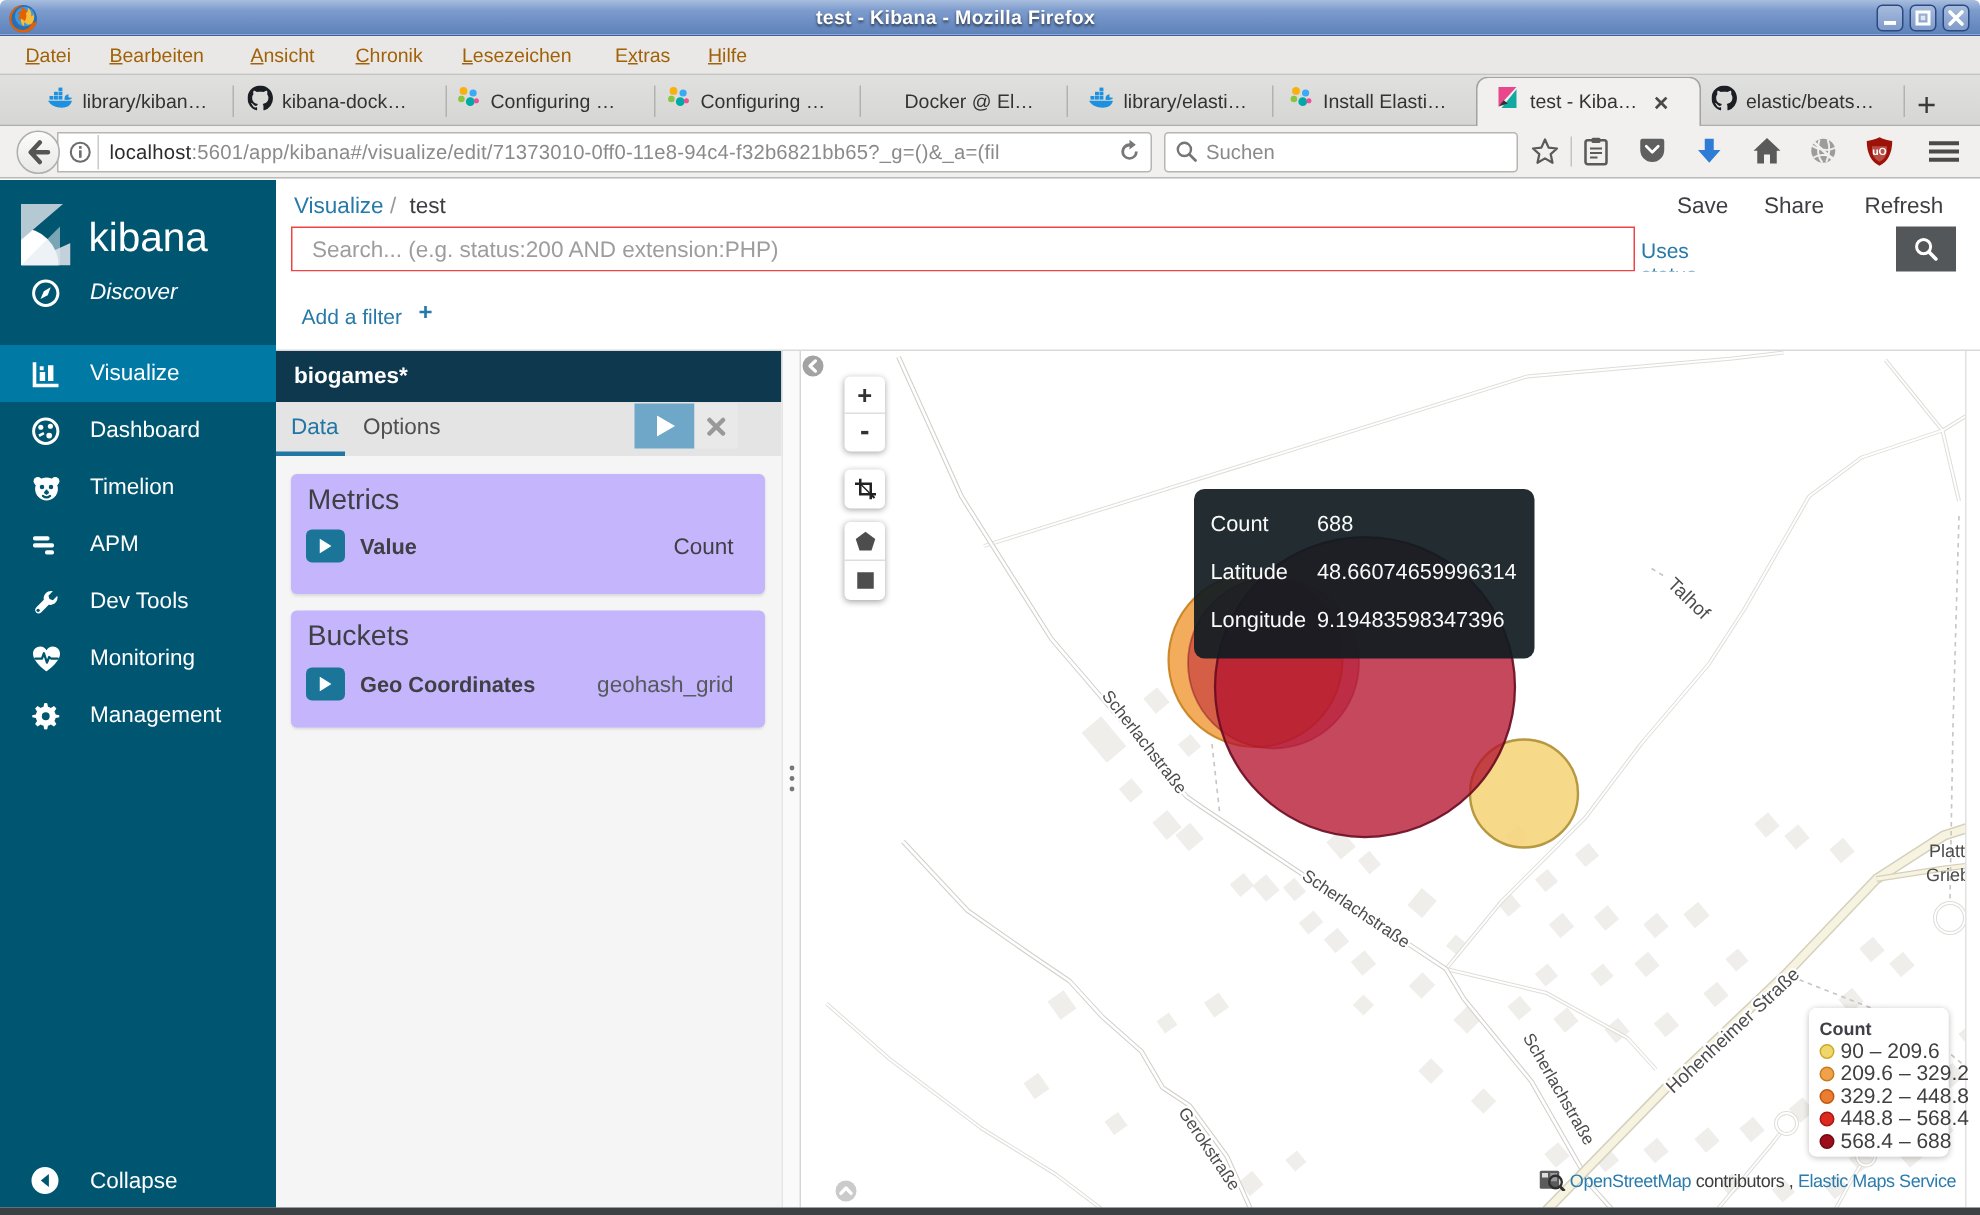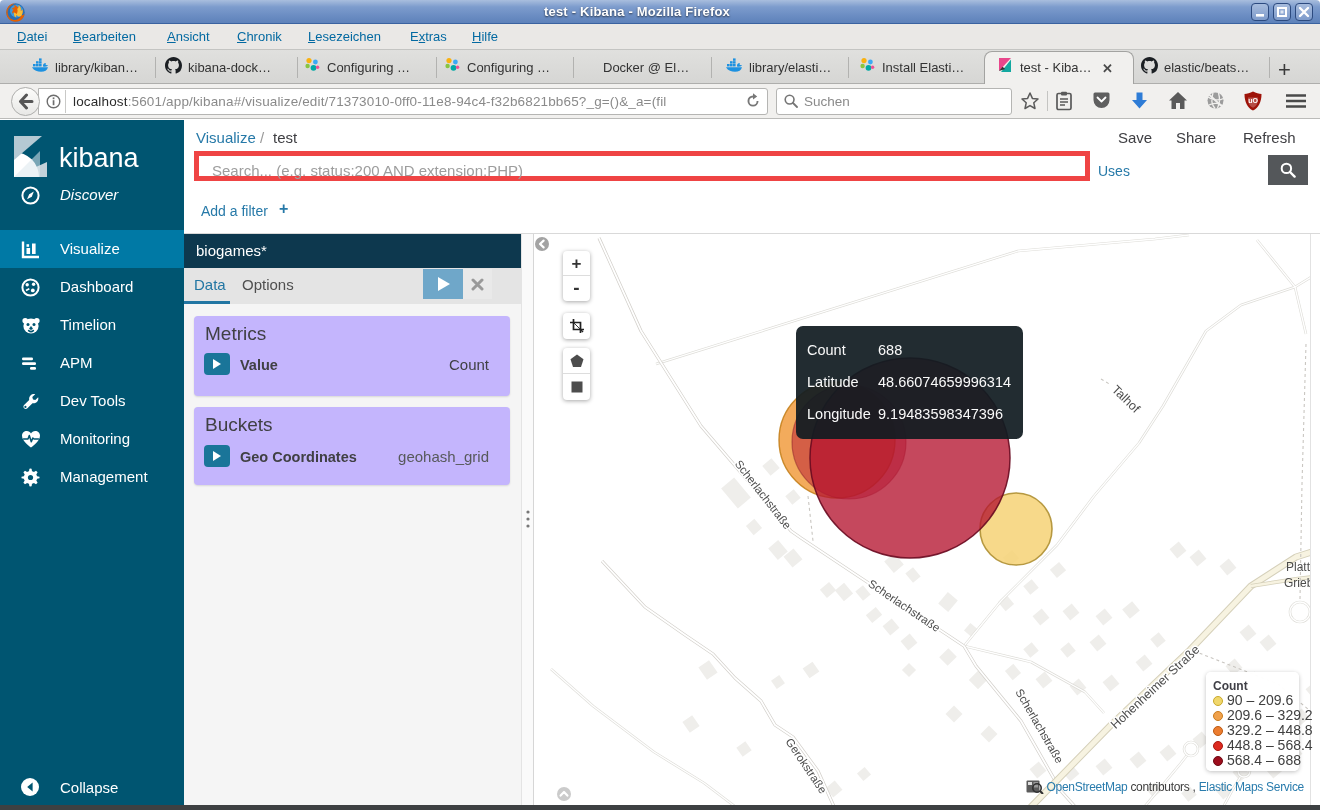--- a/index.html
+++ b/index.html
@@ -1,41 +1,41 @@
 <!DOCTYPE html>
 <html><head><meta charset="utf-8"><style>
 *{margin:0;padding:0;box-sizing:border-box}
 html,body{width:1320px;height:810px;overflow:hidden;font-family:"Liberation Sans",sans-serif;background:#fff;position:relative}
 .abs{position:absolute}
 
 #titlebar{left:0;top:0;width:1320px;height:24px;background:linear-gradient(180deg,#a9bede 0%,#7d9ccd 30%,#6a8cc2 70%,#5e82ba 100%);border-bottom:1px solid #3a62a0;border-radius:4px 4px 0 0}
 #wtitle{width:1274px;text-align:center;top:4px;font-size:13px;font-weight:bold;color:#fff;text-shadow:0 1px 2px rgba(0,0,0,.65);letter-spacing:.2px}
 .winbtn{top:3px;width:18px;height:18px;border:1px solid #2c4a7f;border-radius:4px;background:linear-gradient(180deg,#a7bcdd,#7e9bcb)}
 .winbtn svg{position:absolute;left:2px;top:2px}
-#menubar{left:0;top:24px;width:1320px;height:25px;background:#eae8e6;color:#0369a1;font-size:13px}
+#menubar{left:0;top:24px;width:1320px;height:25px;background:#eae8e6;color:#a16207;font-size:13px}
 #menubar span{position:absolute;top:5px}
 #tabbar{left:0;top:49px;width:1320px;height:35px;background:linear-gradient(180deg,#e0e0de,#d6d6d4);border-top:1px solid #c4c4c2;border-bottom:1px solid #aeaeac}
 .tab{top:10px;height:24px;font-size:13px;color:#333;white-space:nowrap}
 .tsep{top:7px;width:1px;height:21px;background:#b2b2b0}
 #activetab{left:984px;width:150px;height:33px;background:#f1f0ee;border:1px solid #a3a3a1;border-bottom:none;border-radius:8px 8px 0 0}
 #navbar{left:0;top:84px;width:1320px;height:35px;background:#f1f0ee;border-bottom:1px solid #bbbbb9}
 #backbtn{left:11px;top:87px;width:29px;height:29px;border-radius:50%;border:1px solid #aeaeac;background:linear-gradient(180deg,#fcfcfa,#e8e8e6)}
 #urlbar{left:38px;top:88px;width:730px;height:27px;background:#fff;border:1px solid #b5b5b3;border-radius:0 3px 3px 0;font-size:13.5px;letter-spacing:.15px;color:#8a8a8a;white-space:nowrap;overflow:hidden}
 #searchbar{left:776px;top:88px;width:236px;height:27px;background:#fff;border:1px solid #b5b5b3;border-radius:3px;font-size:13.5px;color:#8a8a8a}
 
 #sidebar{left:0;top:120px;width:184px;height:685px;background:#005571}
 #sidebar .item{position:absolute;left:0;width:184px;height:38px;color:#fff;font-size:15px}
 #sidebar .item .lbl{position:absolute;left:60px;top:10px}
 #sidebar .item svg{position:absolute;left:21px;top:10px}
 #kheader{left:184px;top:120px;width:1136px;height:32px;background:#fff;font-size:15px}
-#ksearch{left:194px;top:151px;width:896px;height:30px;background:#fff;border:5px solid #ef4444}
+#ksearch{left:194px;top:151px;width:896px;height:30px;background:#fff;border:1px solid #ef4444}
 #kfilter{left:184px;top:181px;width:1020px;height:52px;background:#fff}
 #kmain{left:184px;top:233px;width:1136px;height:572px;border-top:1px solid #d9d9d9}
 #editor{position:absolute;left:0;top:0;width:337px;height:571px;background:#f5f5f5}
-#vheader{position:absolute;left:0;top:0;width:337px;height:34px;background:#0d384e;color:#fff;font-weight:normal;font-size:15px}
+#vheader{position:absolute;left:0;top:0;width:337px;height:34px;background:#0d384e;color:#fff;font-weight:bold;font-size:15px}
 #vtabs{position:absolute;left:0;top:34px;width:337px;height:36px;background:#e4e4e4;font-size:15px}
 .card{position:absolute;left:10px;width:316px;background:#c4b5fd;border-radius:4px;box-shadow:0 1px 2px rgba(0,0,0,.12);color:#404044}
 .aggbtn{position:absolute;left:20px;width:26px;height:22px;background:#1a7599;border-radius:4px}
 #resizer{position:absolute;left:337px;top:0;width:12px;height:571px;background:#fafafa;border-left:1px solid #e4e4e4}
 #map{position:absolute;left:349px;top:0;width:787px;height:571px;background:#fff;border-left:1px solid #d6d6d6;overflow:hidden}
 #bottombar{left:0;top:805px;width:1320px;height:5px;background:#3d4042}
 
 .mapbtns{position:absolute;background:#fff;border-radius:4px;box-shadow:0 1px 4px rgba(0,0,0,.35);width:27px}
 .mapbtns .cell{position:relative;width:27px;height:25px;text-align:center}
 .legend{position:absolute;left:672px;top:438px;width:93px;height:99px;background:rgba(255,255,255,.97);border-radius:5px;box-shadow:0 1px 4px rgba(0,0,0,.25);padding:7px 0 0 7px}

